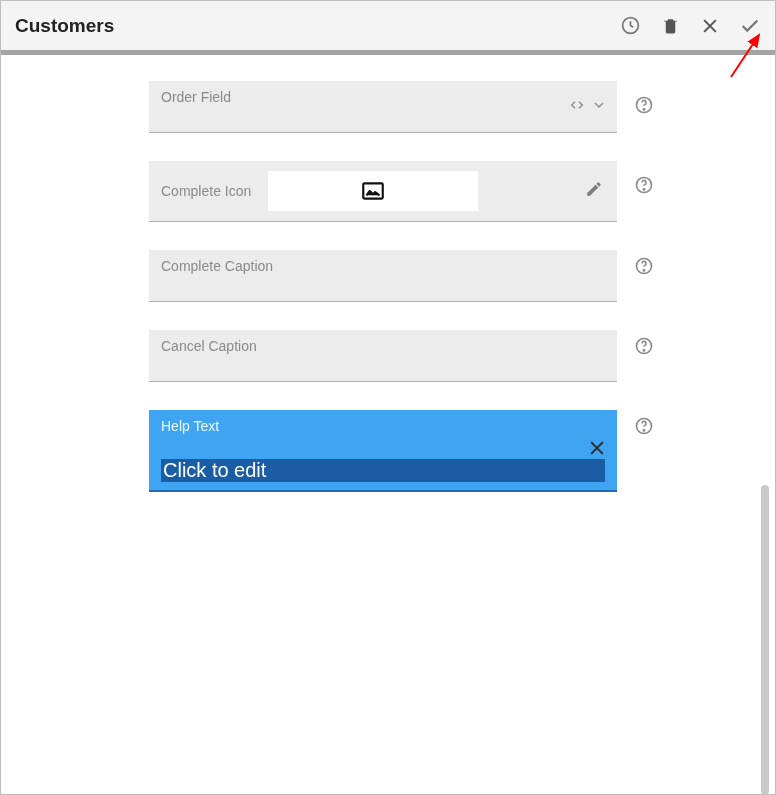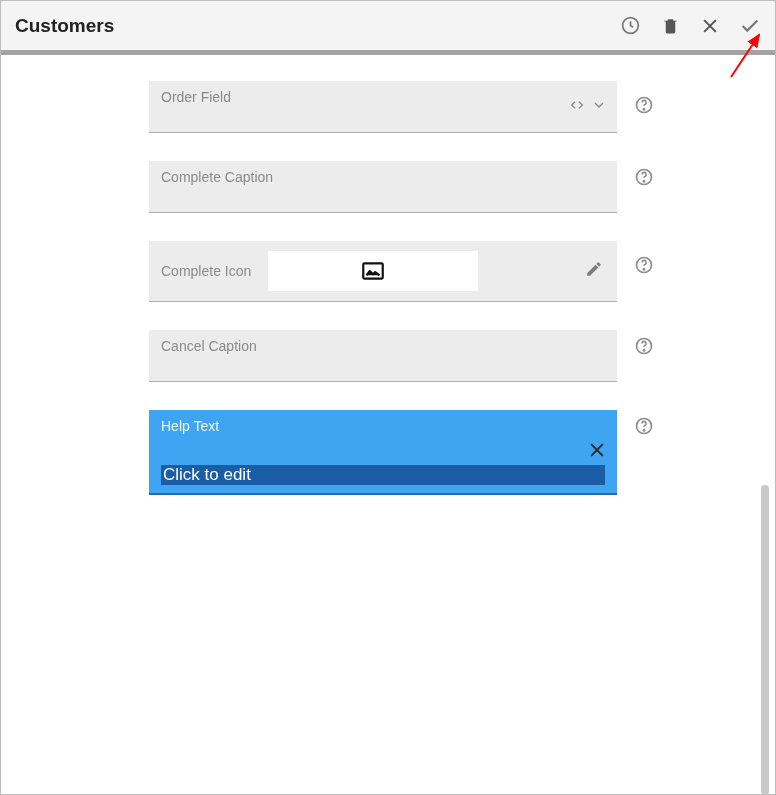--- a/index.html
+++ b/index.html
@@ -80,22 +80,22 @@
   }
   .field.selected {
     background:#3fa5f2;
     border-bottom:2px solid #1e6db3;
     gap:11px;
   }
   .field.selected .label { color:#eafaff; }
   .field.selected .placeholder {
     display:inline-block;
     background:#1a5da4; color:#fff;
-    font-size:17px; padding:0 2px;
-    margin-top:20px;
+    font-size:20px; padding:0 2px;
+    margin-top:14px;
   }
   .close-x {
     position:absolute; right:10px; top:50%; transform:translateY(-50%);
     color:#2b2b2b;
   }
   .help-col {
     width:22px; display:flex; align-items:center; justify-content:center;
     color:#8d8d8d; margin-top:14px;
   }
   .help-col.top6 { margin-top:6px; }
@@ -165,33 +165,20 @@
         <div class="help-col">
           <svg viewBox="0 0 24 24" width="20" height="20" fill="none" stroke="currentColor" stroke-width="2">
               <circle cx="12" cy="12" r="9"></circle>
               <path d="M9.5 9a2.5 2.5 0 1 1 3.5 2.3c-.9.4-1 1-1 1.7"></path>
               <circle cx="12" cy="17" r="0.8" fill="currentColor"></circle>
             </svg>
         </div>
       </div>
 
       <div class="row">
-        <div class="field">
-          <span class="label">Complete Caption</span>
-        </div>
-        <div class="help-col top6">
-          <svg viewBox="0 0 24 24" width="20" height="20" fill="none" stroke="currentColor" stroke-width="2">
-              <circle cx="12" cy="12" r="9"></circle>
-              <path d="M9.5 9a2.5 2.5 0 1 1 3.5 2.3c-.9.4-1 1-1 1.7"></path>
-              <circle cx="12" cy="17" r="0.8" fill="currentColor"></circle>
-            </svg>
-        </div>
-      </div>
-
-      <div class="row">
         <div class="field image-field">
           <span class="label">Complete Icon</span>
           <div class="img-slot">
             <svg viewBox="0 0 24 24" fill="none" stroke="currentColor" stroke-width="2">
                 <rect x="3" y="5" width="18" height="14" rx="1"></rect>
                 <path d="M6 16l3-4 3 3 2-2 4 3" stroke-linejoin="round" fill="currentColor"></path>
               </svg>
           </div>
           <span class="edit-pencil">
             <svg viewBox="0 0 24 24" width="18" height="18" fill="currentColor">
@@ -203,20 +190,33 @@
           <svg viewBox="0 0 24 24" width="20" height="20" fill="none" stroke="currentColor" stroke-width="2">
               <circle cx="12" cy="12" r="9"></circle>
               <path d="M9.5 9a2.5 2.5 0 1 1 3.5 2.3c-.9.4-1 1-1 1.7"></path>
               <circle cx="12" cy="17" r="0.8" fill="currentColor"></circle>
             </svg>
         </div>
       </div>
 
       <div class="row">
         <div class="field">
+          <span class="label">Complete Caption</span>
+        </div>
+        <div class="help-col top6">
+          <svg viewBox="0 0 24 24" width="20" height="20" fill="none" stroke="currentColor" stroke-width="2">
+              <circle cx="12" cy="12" r="9"></circle>
+              <path d="M9.5 9a2.5 2.5 0 1 1 3.5 2.3c-.9.4-1 1-1 1.7"></path>
+              <circle cx="12" cy="17" r="0.8" fill="currentColor"></circle>
+            </svg>
+        </div>
+      </div>
+
+      <div class="row">
+        <div class="field">
           <span class="label">Cancel Caption</span>
         </div>
         <div class="help-col top6">
           <svg viewBox="0 0 24 24" width="20" height="20" fill="none" stroke="currentColor" stroke-width="2">
               <circle cx="12" cy="12" r="9"></circle>
               <path d="M9.5 9a2.5 2.5 0 1 1 3.5 2.3c-.9.4-1 1-1 1.7"></path>
               <circle cx="12" cy="17" r="0.8" fill="currentColor"></circle>
             </svg>
         </div>
       </div>

